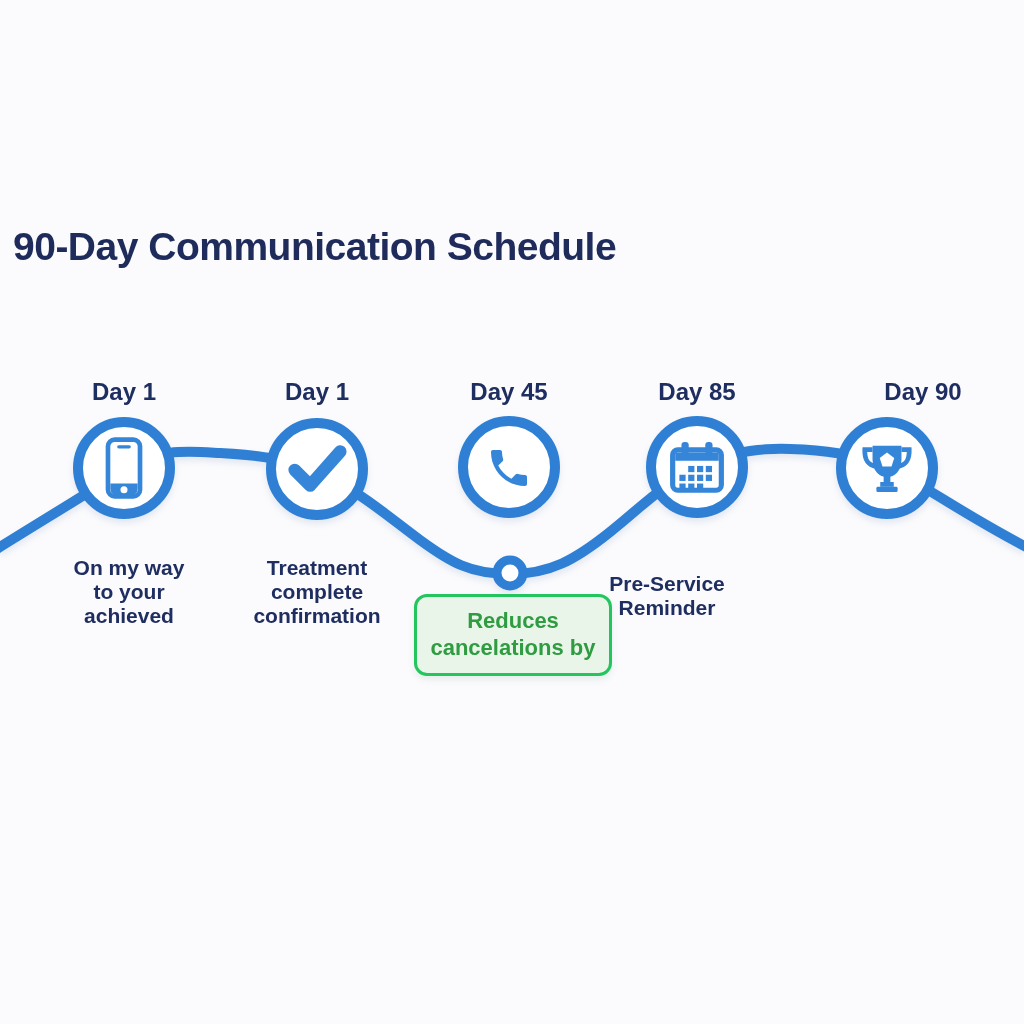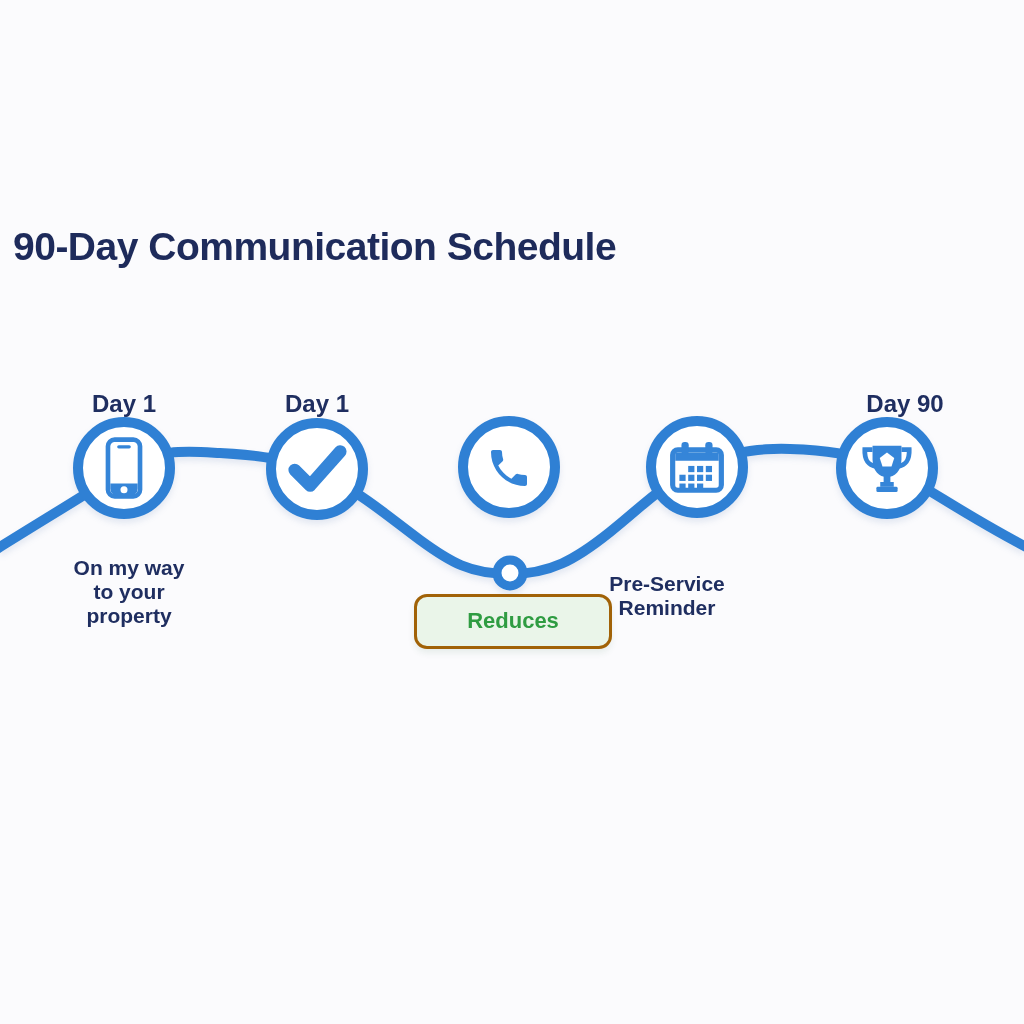--- a/index.html
+++ b/index.html
@@ -24,23 +24,23 @@
     position:absolute;left:0;top:0;width:1024px;height:1024px;
     filter:drop-shadow(0 4px 3px rgba(50,90,160,0.12));
   }
   .wave{fill:none;stroke:#2f80d4;stroke-width:10;stroke-linecap:round;}
   .ring{fill:#ffffff;stroke:#2f80d4;stroke-width:10;}
   .dipnode{fill:#ffffff;stroke:#2f80d4;stroke-width:9;}
 
   .day{
     position:absolute;top:378px;width:160px;
     text-align:center;
-    font-size:24px;font-weight:700;color:#1f2e60;margin-top:12px;
+    font-size:24px;font-weight:700;color:#1f2e60;
   }
-  .day.p0{left:44px}.day.p1{left:237px}.day.p2{left:429px}.day.p3{left:617px}.day.p4{left:825px}
+  .day.p0{left:44px}.day.p1{left:237px}.day.p2{left:429px}.day.p3{left:617px}.day.p4{left:843px}
 
   .icon{
     position:absolute;top:432px;width:72px;height:72px;
     display:flex;align-items:center;justify-content:center;
     z-index:3;
   }
   .icon.p0{left:88px}.icon.p1{left:281px}.icon.p2{left:473px}.icon.p3{left:661px}.icon.p4{left:851px}
   .icon svg{display:block;}
 
   .caption{
@@ -48,21 +48,21 @@
     text-align:center;
     font-size:21px;font-weight:700;color:#1f2e60;
     line-height:24px;
   }
   .caption span{display:block;}
   .caption.p0{left:44px}.caption.p1{left:232px}.caption.p3{left:582px;padding-top:16px}.caption.p4{left:802px}
 
   .callout{
     position:absolute;left:414px;top:594px;width:188px;
     background:#eaf5e9;
-    border:3px solid #a16207;
+    border:3px solid #22c55e;
     border-radius:13px;
     padding:10px 2px 12px 2px;
     text-align:center;
     font-size:22px;font-weight:700;color:#2f9c42;
     line-height:27px;
     box-shadow:0 4px 6px rgba(60,120,80,0.10);
     z-index:4;
   }
   .callout span{display:block;}
 </style>
@@ -88,20 +88,22 @@
     <circle class="dipnode" cx="510" cy="573" r="13"></circle>
     <circle class="ring" cx="124" cy="468" r="46"></circle>
     <circle class="ring" cx="317" cy="469" r="46"></circle>
     <circle class="ring" cx="509" cy="467" r="46"></circle>
     <circle class="ring" cx="697" cy="467" r="46"></circle>
     <circle class="ring" cx="887" cy="468" r="46"></circle>
   </svg>
 
   <div class="day p0">Day 1</div>
   <div class="day p1">Day 1</div>
+  <div class="day p2">Day 45</div>
+  <div class="day p3">Day 85</div>
   <div class="day p4">Day 90</div>
 
   <div class="icon p0">
     <svg width="38" height="62" viewBox="0 0 36 60">
       <rect x="2.5" y="2.5" width="31" height="55" rx="6.5" fill="#ffffff" stroke="#3585d8" stroke-width="4.5"></rect>
       <line x1="13" y1="9.5" x2="23" y2="9.5" stroke="#3585d8" stroke-width="3.2" stroke-linecap="round"></line>
       <path d="M4.8 45 H31.2 V50 a7.2 7.2 0 0 1 -7.2 7 H12 a7.2 7.2 0 0 1 -7.2 -7 Z" fill="#3585d8"></path>
       <circle cx="18" cy="51" r="3.4" fill="#ffffff"></circle>
     </svg>
   </div>
@@ -143,24 +145,30 @@
       <polygon points="28,12 35.5,17.5 32.7,26.5 23.3,26.5 20.5,17.5" fill="#ffffff"></polygon>
       <rect x="24.5" y="36" width="7" height="7" fill="#3585d8"></rect>
       <path d="M21 42.5 h14 v5 h-14 Z" fill="#3585d8"></path>
       <rect x="17" y="47.5" width="22" height="5.5" rx="1.5" fill="#3585d8"></rect>
     </svg>
   </div>
 
   <div class="caption p0">
     <span>On my way</span>
     <span>to your</span>
-    <span>property</span>
+    <span>achieved</span>
+  </div>
+  <div class="caption p1">
+    <span>Treatment</span>
+    <span>complete</span>
+    <span>confirmation</span>
   </div>
   <div class="caption p3">
     <span>Pre-Service</span>
     <span>Reminder</span>
   </div>
 
   <div class="callout">
     <span>Reduces</span>
+    <span>cancelations by</span>
   </div>
 
 </div>
 
 </body></html>

